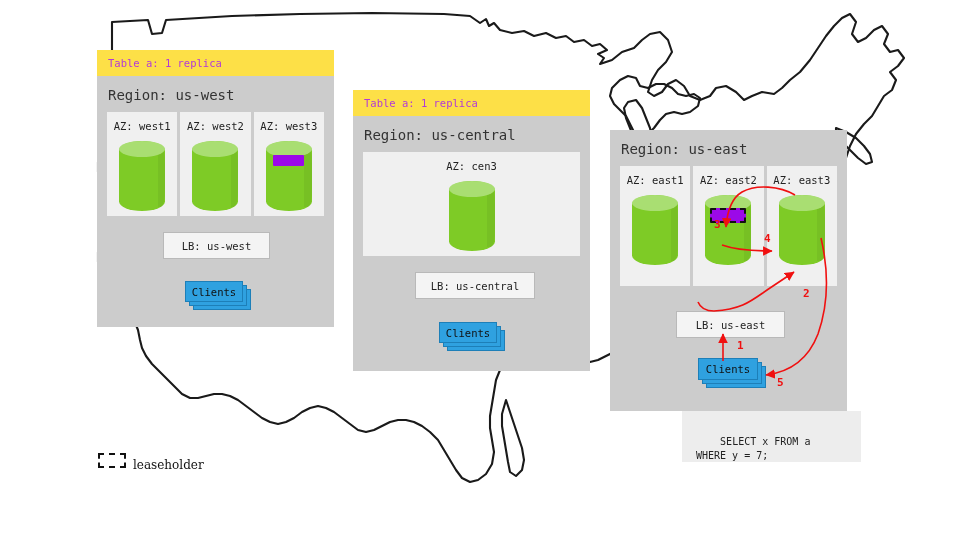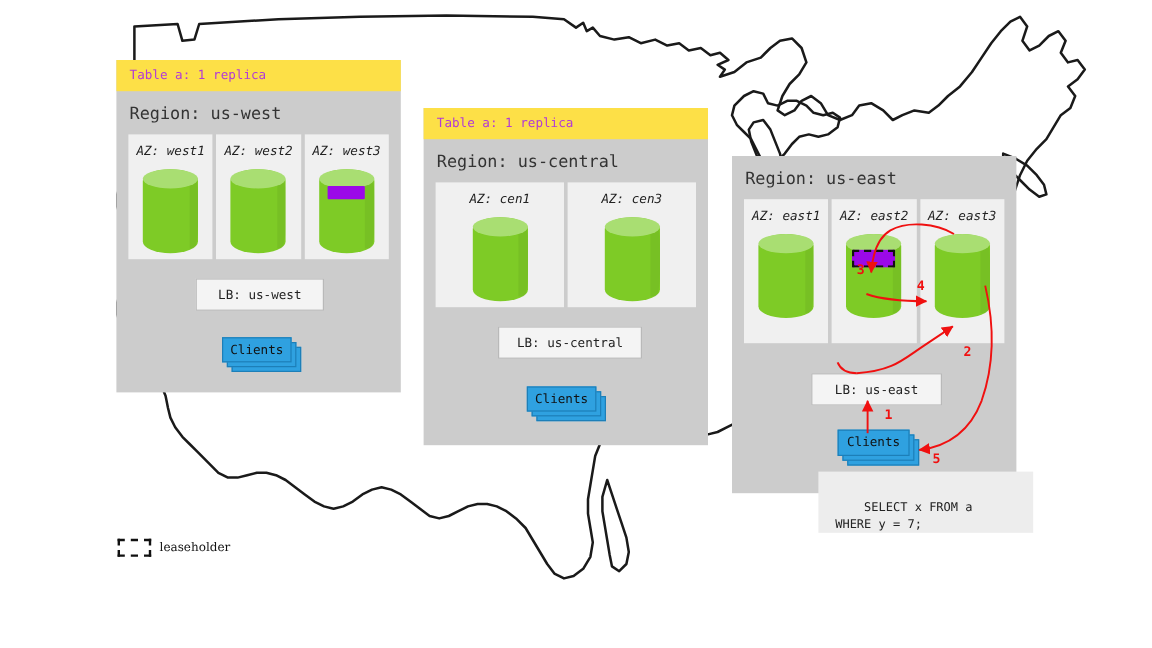--- a/index.html
+++ b/index.html
@@ -19,21 +19,21 @@
     background:#fde047;color:#b23bd6;
     font-size:10.5px;letter-spacing:0px;
     padding:7px 0 7px 11px;white-space:nowrap;
   }
   .region-title{
     color:#333333;font-size:14px;
     padding:11px 0 9px 11px;white-space:nowrap;
     font-family:"DejaVu Sans Mono","Liberation Mono",monospace;
     border-radius:17px;
   }
-  .az-row{display:flex;gap:3px;padding:0 10px;font-style:italic;}
+  .az-row{display:flex;gap:3px;padding:0 10px;}
   .az-box{
     background:#f0f0f0;flex:1;
     display:flex;flex-direction:column;align-items:center;
     padding-top:8px;position:relative;
   }
   .az-label{font-size:10.5px;color:#222;white-space:nowrap;}
 
   
   .cyl{position:relative;margin-top:9px;}
   .cyl-body{
@@ -88,22 +88,23 @@
     position:absolute;color:#f01010;font-size:11px;font-weight:bold;
     font-family:"DejaVu Sans Mono","Liberation Mono",monospace;
   }
 
   
   .legend{position:absolute;display:flex;align-items:center;gap:7px;}
   .legend-swatch{
     width:24px;height:11px;border:2px dashed #111111;background:transparent;
   }
   .legend-text{
-    font-size:10px;color:#111;
+    font-size:12px;color:#111;
     font-family:"DejaVu Serif","Liberation Serif",serif;
+    margin-top:9px;
   }
 </style>
 </head>
 <body>
 
 <div id="stage">
 
   <svg id="map" viewBox="0 0 960 540">
     <path fill="none" stroke="#1a1a1a" stroke-width="2.1" stroke-linejoin="round" stroke-linecap="round" d="M112,22 L148,20 L152,34 L162,33 L166,20 L232,16 L300,14 L372,13 L444,14
          L470,16 L480,23 L486,19 L489,26 L494,23 L500,30 L512,33 L524,31 L534,36
@@ -191,28 +192,20 @@
       </div>
     </div>
   </div>
 
   <div class="panel" style="left:353px;top:90px;width:237px;height:281px;">
     <div class="panel-header">Table a: 1 replica</div>
     <div class="region-title">Region: us-central</div>
 
     <div class="az-row" style="height:104px;">
       <div class="az-box">
-        <div class="az-label">AZ: cen1</div>
-        <div class="cyl" style="width:46px;height:70px;">
-          <div class="cyl-body"></div>
-          <div class="cyl-shade"></div>
-          <div class="cyl-top" style="height:16px;"></div>
-        </div>
-      </div>
-      <div class="az-box">
         <div class="az-label">AZ: cen3</div>
         <div class="cyl" style="width:46px;height:70px;">
           <div class="cyl-body"></div>
           <div class="cyl-shade"></div>
           <div class="cyl-top" style="height:16px;"></div>
         </div>
       </div>
     </div>
 
     <div class="lb" style="left:62px;top:182px;width:118px;height:25px;">
@@ -265,21 +258,21 @@
 
     <div class="clients" style="left:88px;top:228px;width:66px;height:28px;">
       <div class="card c3" style="width:58px;height:20px;"></div>
       <div class="card c2" style="width:58px;height:20px;"></div>
       <div class="card c1" style="width:58px;height:20px;">
         <span>Clients</span>
       </div>
     </div>
   </div>
 
-  <div class="sqlbox" style="left:682px;top:393px;width:165px;height:42px;">
+  <div class="sqlbox" style="left:682px;top:411px;width:165px;height:42px;">
     <span>SELECT x FROM a
 WHERE y = 7;</span>
   </div>
 
   <svg id="arrows" viewBox="0 0 960 540">
     <defs>
       <marker id="ah" markerWidth="7" markerHeight="7" refX="5.6" refY="3" orient="auto" markerUnits="strokeWidth">
         <path d="M0,0 L6,3 L0,6 Z" fill="#f01010"></path>
       </marker>
     </defs>

